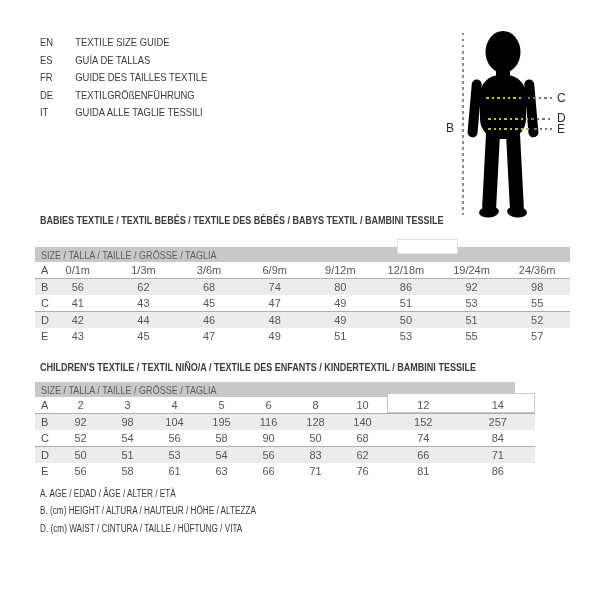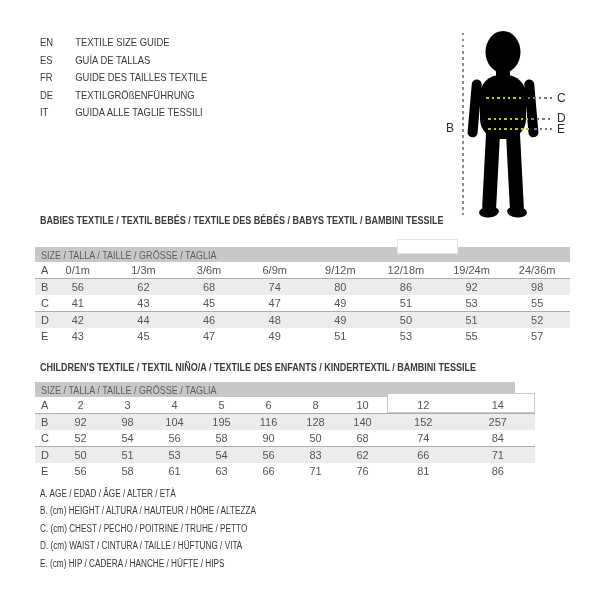--- a/index.html
+++ b/index.html
@@ -270,18 +270,16 @@
             <td>81</td>
             <td>86</td>
           </tr>
         </tbody>
     </table>
   </div>
 
   <div class="legend">
       <div class="legend-line"><span class="cond">A. AGE / EDAD / ÂGE / ALTER / ETÀ</span></div>
       <div class="legend-line"><span class="cond">B. (cm) HEIGHT / ALTURA / HAUTEUR / HÖHE / ALTEZZA</span></div>
-      <div class="legend-line"><span class="cond">C. (cm) CHEST / PECHO / POITRINE / TRUHE / PETTO</span></div>
       <div class="legend-line"><span class="cond">D. (cm) WAIST / CINTURA / TAILLE / HÜFTUNG / VITA</span></div>
-      <div class="legend-line"><span class="cond">E. (cm) HIP / CADERA / HANCHE / HÜFTE / HIPS</span></div>
     </div>
 
 </div>
 
 </body></html>

